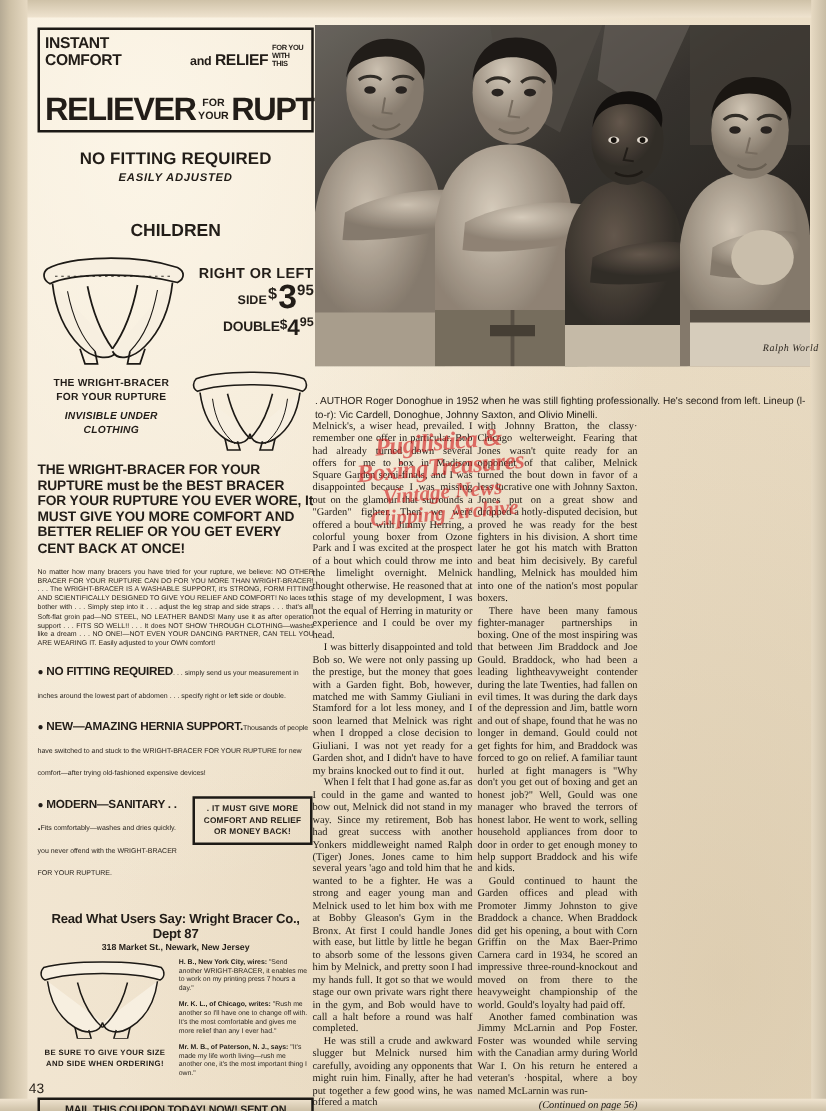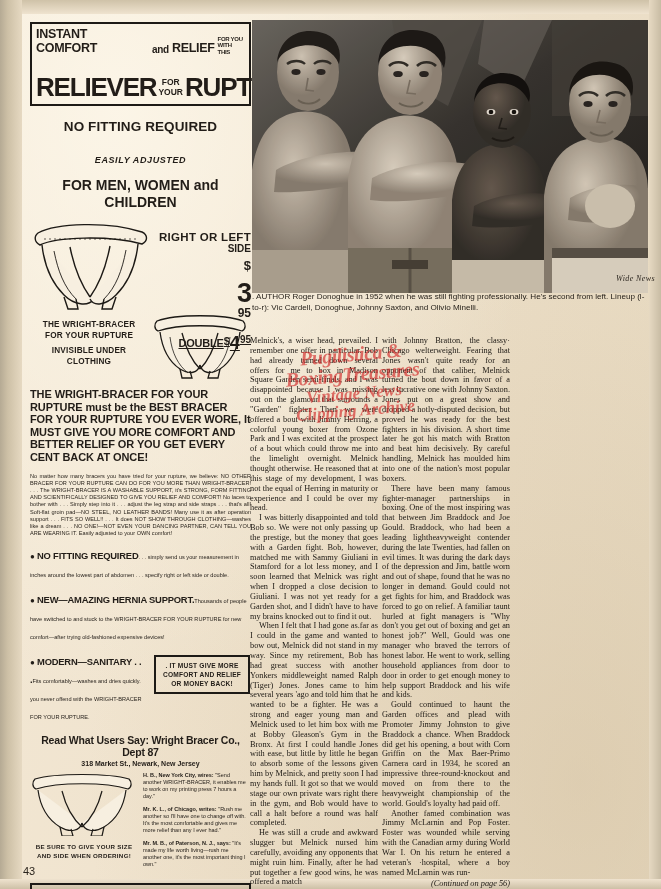--- a/index.html
+++ b/index.html
@@ -43,57 +43,57 @@
   .hl1{display:flex;align-items:flex-end;gap:3px;justify-content:center;
     font-weight:bold;letter-spacing:-.3px;}
   .hl1 .big{font-size:12.5px;}
   .hl1 .and{font-size:10px;font-weight:bold;}
   .hl1 .stack{font-size:6px;line-height:6.4px;font-weight:bold;text-align:left;}
   .hl2{display:flex;align-items:center;justify-content:flex-start;gap:2px;margin-top:20px;}
   .hl2 .huge{font-size:26px;font-weight:bold;letter-spacing:-1.2px;line-height:25px;}
   .hl2 .stack2{font-size:8.5px;line-height:9.5px;font-weight:bold;text-align:center;}
 
   .nofit{text-align:center;font-weight:bold;font-size:13.5px;margin-top:13px;letter-spacing:.1px;}
-  .easy{text-align:center;font-weight:bold;font-style:italic;font-size:9px;margin-top:21px;letter-spacing:.6px;}
+  .easy{text-align:center;font-weight:bold;font-style:italic;font-size:9px;margin-top:3px;letter-spacing:.6px;}
   .formen{text-align:center;font-weight:bold;font-size:14px;margin-top:12px;line-height:17px;}
 
   .illus-top{position:relative;height:92px;margin-top:8px;}
   .price{position:absolute;right:0;top:12px;text-align:right;}
   .p-rl{font-size:11.5px;font-weight:bold;letter-spacing:.3px;padding-left:44px;}
-  .p-side{display:flex;align-items:flex-end;justify-content:flex-end;gap:1px;margin-top:0px;flex-direction:column;}
+  .p-side{display:flex;align-items:flex-end;justify-content:flex-end;gap:1px;margin-top:0px;}
   .p-side .lbl{font-size:10px;font-weight:bold;padding-bottom:3px;}
   .p-side .dol{font-size:13px;font-weight:bold;padding-bottom:7px;}
   .p-side .num{font-size:27px;font-weight:bold;line-height:24px;letter-spacing:-1px;}
   .p-side .cts{font-size:12px;font-weight:bold;padding-bottom:10px;}
-  .p-dbl{display:flex;align-items:flex-end;justify-content:flex-end;gap:0px;margin-top:4px;text-decoration:underline;}
+  .p-dbl{display:flex;align-items:flex-end;justify-content:flex-end;gap:0px;margin-top:4px;}
   .p-dbl .lbl{font-size:11px;font-weight:bold;padding-bottom:2px;letter-spacing:-.2px;}
   .p-dbl .dol{font-size:11px;font-weight:bold;padding-bottom:4px;}
   .p-dbl .num{font-size:18px;font-weight:bold;line-height:16px;}
   .p-dbl .cts{font-size:10px;font-weight:bold;padding-bottom:6px;}
 
   .mid-row{display:flex;align-items:flex-start;gap:4px;margin-top:2px;}
   .wb-cap{font-size:8.2px;font-weight:bold;line-height:11px;text-align:center;
     letter-spacing:.2px;padding-top:6px;width:118px;}
-  .wb-cap .it{}
+  .wb-cap .it{font-style:italic;}
 
   .claim{font-size:11px;font-weight:bold;line-height:12.6px;margin-top:9px;letter-spacing:-.1px;}
 
   .body-sm{font-size:5.6px;line-height:7.2px;margin-top:9px;text-align:justify;color:#2a241d;}
 
   .bullet{margin-top:8px;}
   .b-head{font-size:9.4px;font-weight:bold;letter-spacing:-.2px;}
   .b-head .dot{font-size:8px;}
   .b-inline{font-size:5.6px;}
 
   .mod-row{display:flex;gap:6px;align-items:flex-start;margin-top:8px;}
   .mod-left{width:118px;}
   .guarbox{border:2px solid #1d1a16;padding:4px 3px;width:86px;text-align:center;
     font-size:6.6px;font-weight:bold;line-height:9px;letter-spacing:.2px;margin-top:4px;}
 
-  .readwhat{font-size:10.5px;font-weight:bold;text-align:center;margin-top:11px;letter-spacing:-.2px;}
+  .readwhat{font-size:10.5px;font-weight:bold;text-align:center;margin-top:24px;letter-spacing:-.2px;}
   .readaddr{font-size:7px;font-weight:bold;text-align:center;margin-top:2px;}
 
   .test-row{display:flex;gap:5px;margin-top:5px;}
   .test-left{width:108px;}
   .besure{font-size:6.2px;font-weight:bold;text-align:center;line-height:8.5px;letter-spacing:.3px;margin-top:3px;}
   .test-right{width:105px;font-size:5.5px;line-height:7px;}
   .test-right p{margin:0 0 6px 0;}
   .test-right b{font-weight:bold;}
 
   .couponbar{border:2px solid #1d1a16;text-align:center;font-size:8.6px;font-weight:bold;
@@ -104,21 +104,21 @@
   .pagenum{position:absolute;left:23px;bottom:12px;font-size:11px;font-family:"Liberation Sans",sans-serif;color:#2a241d;}
 
   
   .truss{display:block;}
 
   
   .photo-wrap{position:absolute;left:252px;top:20px;width:396px;height:273px;}
   .photo{width:100%;height:100%;display:block;}
   .credit{position:absolute;right:6px;top:274px;width:120px;text-align:right;
     font-size:8px;font-style:italic;font-family:"Liberation Serif",serif;color:#2d2720;letter-spacing:.4px;}
-  .caption{position:absolute;left:252px;top:292px;width:396px;
+  .caption{position:absolute;left:252px;top:316px;width:396px;
     font-family:"Liberation Sans",sans-serif;font-size:8.1px;line-height:10.6px;color:#211c16;}
 
   
   .cols{position:absolute;left:250px;top:336px;width:400px;height:535px;
     display:flex;gap:4px;}
   .col{width:128px;font-family:"Liberation Serif",serif;font-size:8.3px;
     line-height:9.85px;text-align:justify;color:#1c1813;}
   .col p{margin:0;text-indent:9px;}
   .col p.noind{text-indent:0;}
   .cont{font-style:italic;text-align:right;display:block;margin-top:2px;}
@@ -161,21 +161,21 @@
           <span>FOR</span><br>
           <span>YOUR</span>
         </span>
         <span class="huge">RUPTURE</span>
       </div>
     </div>
 
     <div class="nofit">NO FITTING REQUIRED</div>
     <div class="easy">EASILY ADJUSTED</div>
     <div class="formen">
-      <span>FOR MEN, WOMEN and</span><br>
+      <br>
       <span>CHILDREN</span>
     </div>
 
     <div class="illus-top">
       <svg class="truss" width="130" height="92" viewBox="0 0 130 92">
         <g fill="none" stroke="#1d1a16" stroke-width="1.4">
           <path d="M8 14 C26 4, 78 2, 112 13 C118 16, 118 22, 112 25 C78 16, 26 18, 10 26 C4 23, 4 17, 8 14 Z" fill="#f7efe0"></path>
           <path d="M12 26 C14 44, 20 62, 34 76 C44 86, 58 88, 64 80" fill="#f7efe0"></path>
           <path d="M108 25 C106 44, 100 62, 86 76 C76 86, 64 88, 60 80" fill="#f7efe0"></path>
           <path d="M40 28 C44 48, 50 64, 60 78"></path>
@@ -395,21 +395,21 @@
         <path d="M318 178 C342 164, 376 162, 396 168 L396 196 C366 204, 340 204, 316 200 Z" fill="url(#skinD)"></path>
         <ellipse cx="358" cy="186" rx="25" ry="22" fill="#d6cab6"></ellipse>
         <rect x="300" y="236" width="96" height="37" fill="#e4d9c7"></rect>
         <rect x="300" y="228" width="96" height="10" fill="#5c5349"></rect>
       </g>
 
       <rect width="396" height="273" fill="#000" opacity=".06"></rect>
     </svg>
   </div>
 
-  <div class="credit">Wide News</div>
+  <div class="credit">Ralph World</div>
   <div class="caption">. AUTHOR Roger Donoghue in 1952 when he was still fighting professionally. He's second from left. Lineup (l-to-r): Vic Cardell, Donoghue, Johnny Saxton, and Olivio Minelli.</div>
 
   <div class="cols">
     <div class="col">
       <p class="noind">Melnick's, a wiser head, prevailed. I remember one offer in particular. Bob had already turned down several offers for me to box in Madison Square Garden semi-finals, and I was disappointed because I was missing out on the glamour that surrounds a "Garden" fighter. Then we were offered a bout with Jimmy Herring, a colorful young boxer from Ozone Park and I was excited at the prospect of a bout which could throw me into the limelight overnight. Melnick thought otherwise. He reasoned that at this stage of my development, I was not the equal of Herring in maturity or experience and I could be over my head.</p>
       <p>I was bitterly disappointed and told Bob so. We were not only passing up the prestige, but the money that goes with a Garden fight. Bob, however, matched me with Sammy Giuliani in Stamford for a lot less money, and I soon learned that Melnick was right when I dropped a close decision to Giuliani. I was not yet ready for a Garden shot, and I didn't have to have my brains knocked out to find it out.</p>
       <p>When I felt that I had gone as.far as I could in the game and wanted to bow out, Melnick did not stand in my way. Since my retirement, Bob has had great success with another Yonkers middleweight named Ralph (Tiger) Jones. Jones came to him several years 'ago and told him that he wanted to be a fighter. He was a strong and eager young man and Melnick used to let him box with me at Bobby Gleason's Gym in the Bronx. At first I could handle Jones with ease, but little by little he began to absorb some of the lessons given him by Melnick, and pretty soon I had my hands full. It got so that we would stage our own private wars right there in the gym, and Bob would have to call a halt before a round was half completed.</p>
       <p>He was still a crude and awkward slugger but Melnick nursed him carefully, avoiding any opponents that might ruin him. Finally, after he had put together a few good wins, he was offered a match</p>
     </div>
     <div class="col">

